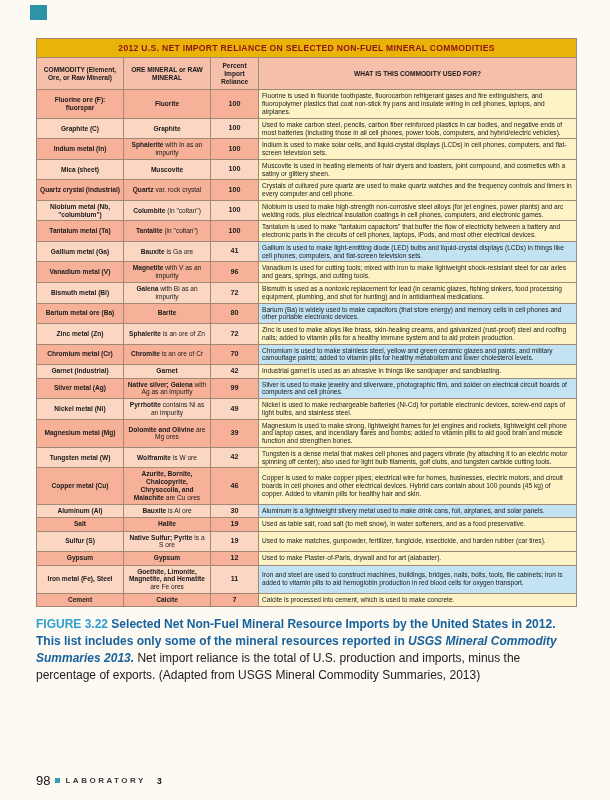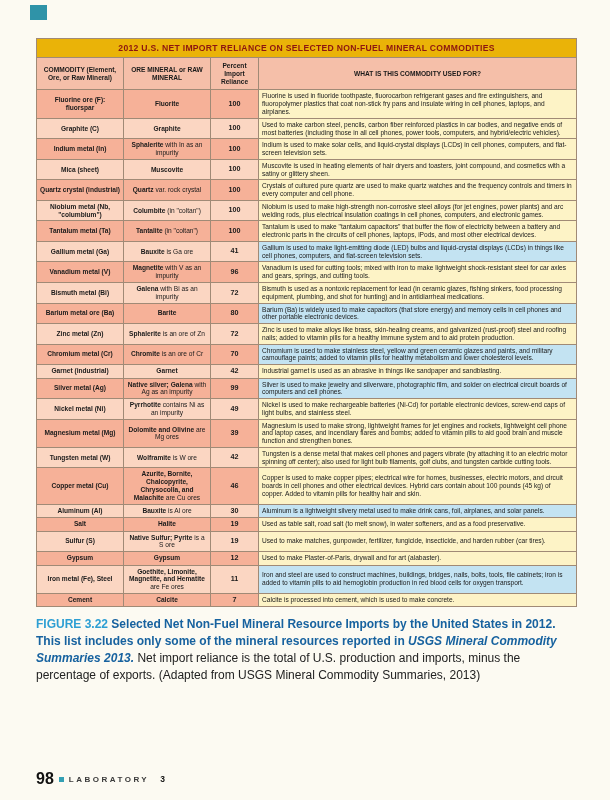--- a/index.html
+++ b/index.html
@@ -60,21 +60,21 @@
     line-height: 1.4;
   }
   .cap-label { color: #2d9fd3; font-weight: bold; }
   .cap-bold { color: #17629f; font-weight: bold; }
   .cap-italic { color: #17629f; font-weight: bold; font-style: italic; }
   .cap-regular { color: #222; }
   .footer {
     position: absolute; left: 36px; bottom: 12px;
     display: flex; align-items: center;
   }
-  .footer .pg-num { font-size: 16px; font-weight: bold; color: #111; }
+  .footer .pg-num { font-size: 13px; font-weight: normal; color: #111; }
   .footer .sq {
     display: inline-block; width: 5px; height: 5px;
     background: #33a0b4; margin: 0 5px;
   }
   .footer .lab { font-size: 8px; font-weight: bold; letter-spacing: 2.5px; color: #3a3a3a; margin-right: 11px; }
   .footer .lab-num { font-size: 8.5px; font-weight: bold; color: #111; }
 </style>
 </head>
 <body>
 

